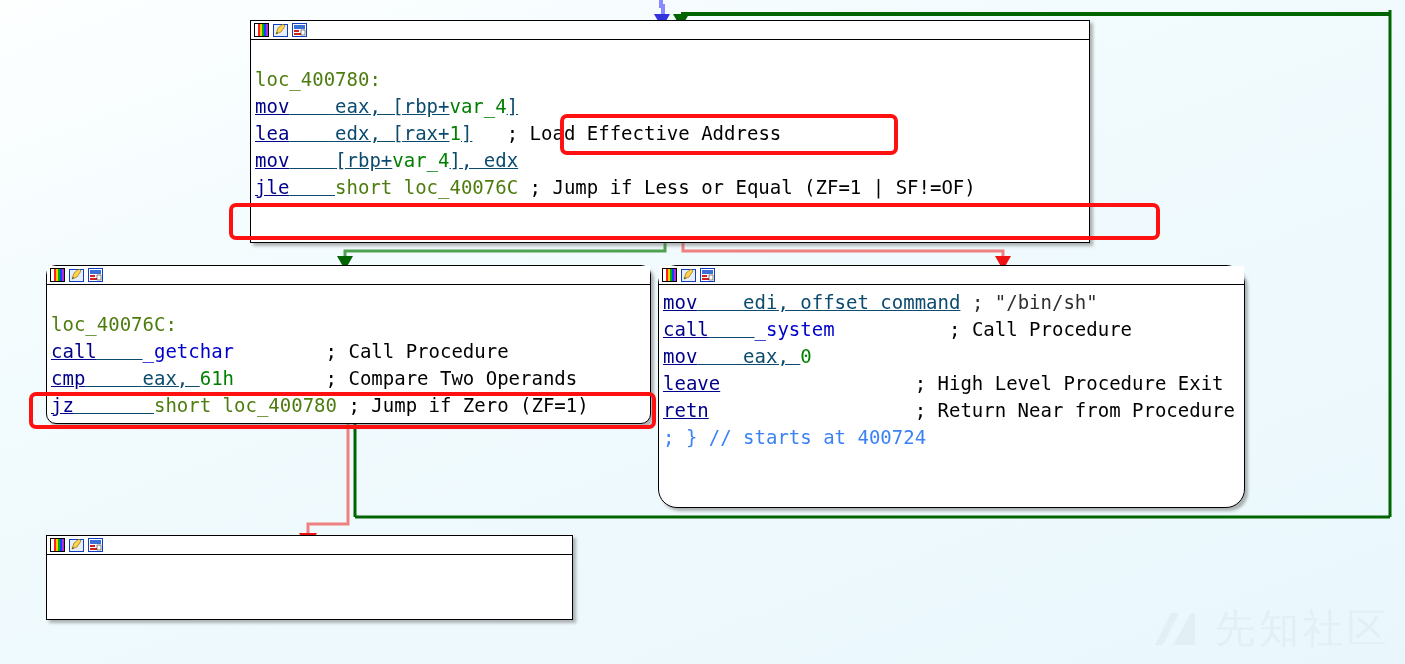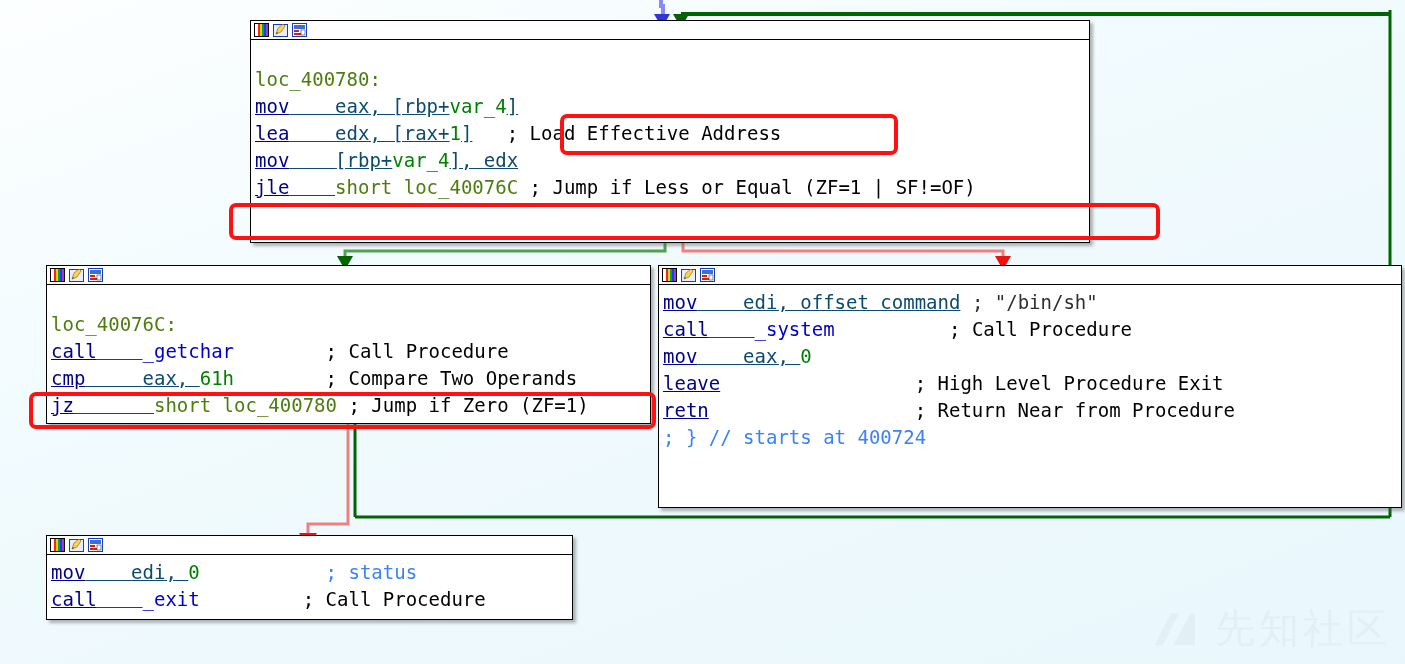--- a/index.html
+++ b/index.html
@@ -162,21 +162,21 @@
     <div class="node-body">
       <div class="pad-top"></div>
       <div class="ln"><span class="c-loc">loc_400780:</span></div>
       <div class="ln"><span class="c-mnem">mov</span><span class="c-reg">    </span><span class="c-reg">eax, [rbp+</span><span class="c-var">var_4</span><span class="c-reg">]</span></div>
       <div class="ln"><span class="c-mnem">lea</span><span class="c-reg">    </span><span class="c-reg">edx, [rax+</span><span class="c-num">1</span><span class="c-reg">]</span><span class="c-cmt">   </span><span class="c-cmt">; Load Effective Address</span></div>
       <div class="ln"><span class="c-mnem">mov</span><span class="c-reg">    </span><span class="c-reg">[rbp+</span><span class="c-var">var_4</span><span class="c-reg">], edx</span></div>
       <div class="ln"><span class="c-mnem">jle</span><span class="c-reg">    </span><span class="c-loc">short loc_40076C</span><span class="c-cmt"> </span><span class="c-cmt">; Jump if Less or Equal (ZF=1 | SF!=OF)</span></div>
     </div>
   </div>
 
-  <div class="node" style="left:46px; top:265px; width:605px; height:159px;">
+  <div class="node" style="left:46px; top:265px; width:605px; height:159px;border-radius:10px;">
     <div class="node-titlebar">
       <svg class="tb-icon" viewBox="0 0 15 14">
         <rect x="0" y="0" width="15" height="14" fill="#000"></rect>
         <rect x="1" y="1" width="3" height="12" fill="#ffffff"></rect>
         <rect x="4" y="1" width="2" height="12" fill="#ff2020"></rect>
         <rect x="6" y="1" width="2" height="12" fill="#ffd000"></rect>
         <rect x="8" y="1" width="2" height="12" fill="#00b000"></rect>
         <rect x="10" y="1" width="2" height="12" fill="#1040ff"></rect>
         <rect x="12" y="1" width="2" height="12" fill="#b030d0"></rect>
       </svg>
@@ -197,21 +197,21 @@
     </div>
     <div class="node-body">
       <div class="pad-top"></div>
       <div class="ln"><span class="c-loc">loc_40076C:</span></div>
       <div class="ln"><span class="c-mnem">call</span><span class="c-reg">    </span><span class="c-func">_getchar</span><span class="c-cmt">        </span><span class="c-cmt">; Call Procedure</span></div>
       <div class="ln"><span class="c-mnem">cmp</span><span class="c-reg">     </span><span class="c-reg">eax, </span><span class="c-num">61h</span><span class="c-cmt">        </span><span class="c-cmt">; Compare Two Operands</span></div>
       <div class="ln"><span class="c-mnem">jz</span><span class="c-reg">       </span><span class="c-loc">short loc_400780</span><span class="c-cmt"> </span><span class="c-cmt">; Jump if Zero (ZF=1)</span></div>
     </div>
   </div>
 
-  <div class="node" style="left:658px; top:265px; width:744px; height:243px;">
+  <div class="node" style="left:658px; top:265px; width:587px; height:243px;border-radius:19px;">
     <div class="node-titlebar">
       <svg class="tb-icon" viewBox="0 0 15 14">
         <rect x="0" y="0" width="15" height="14" fill="#000"></rect>
         <rect x="1" y="1" width="3" height="12" fill="#ffffff"></rect>
         <rect x="4" y="1" width="2" height="12" fill="#ff2020"></rect>
         <rect x="6" y="1" width="2" height="12" fill="#ffd000"></rect>
         <rect x="8" y="1" width="2" height="12" fill="#00b000"></rect>
         <rect x="10" y="1" width="2" height="12" fill="#1040ff"></rect>
         <rect x="12" y="1" width="2" height="12" fill="#b030d0"></rect>
       </svg>
@@ -259,24 +259,20 @@
       </svg>
       <svg class="tb-icon" viewBox="0 0 15 14">
         <rect x="0" y="0" width="15" height="14" fill="#1040c0"></rect>
         <rect x="1" y="1" width="13" height="12" fill="#ffffff"></rect>
         <rect x="2" y="2" width="11" height="4" fill="#3a6fd8"></rect>
         <rect x="2" y="7" width="5" height="2" fill="#d02020"></rect>
         <rect x="2" y="10" width="8" height="2" fill="#d02020"></rect>
         <rect x="9" y="7" width="4" height="5" fill="#ffffff" stroke="#333" stroke-width="0.6"></rect>
       </svg>
     </div>
-    <div class="node-body">
-      <div class="ln"><span class="c-mnem">mov</span><span class="c-reg">    </span><span class="c-reg">edi, </span><span class="c-num">0</span><span class="c-bcmt">           </span><span class="c-bcmt">; status</span></div>
-      <div class="ln"><span class="c-mnem">call</span><span class="c-reg">    </span><span class="c-func">_exit</span><span class="c-cmt">         </span><span class="c-cmt">; Call Procedure</span></div>
-    </div>
   </div>
 
   <div class="hl" style="left:560px; top:114px; width:338px; height:41px;"></div>
   <div class="hl" style="left:229px; top:203px; width:931px; height:37px;"></div>
   <div class="hl" style="left:29px; top:392px; width:627px; height:37px;"></div>
 
   <div id="watermark">
     <svg class="wm-logo" viewBox="0 0 54 44">
       <polygon points="6,38 22,6 30,6 14,38" fill="#e2f0f5"></polygon>
       <polygon points="24,38 42,6 46,6 46,38" fill="#e2f0f5"></polygon>

